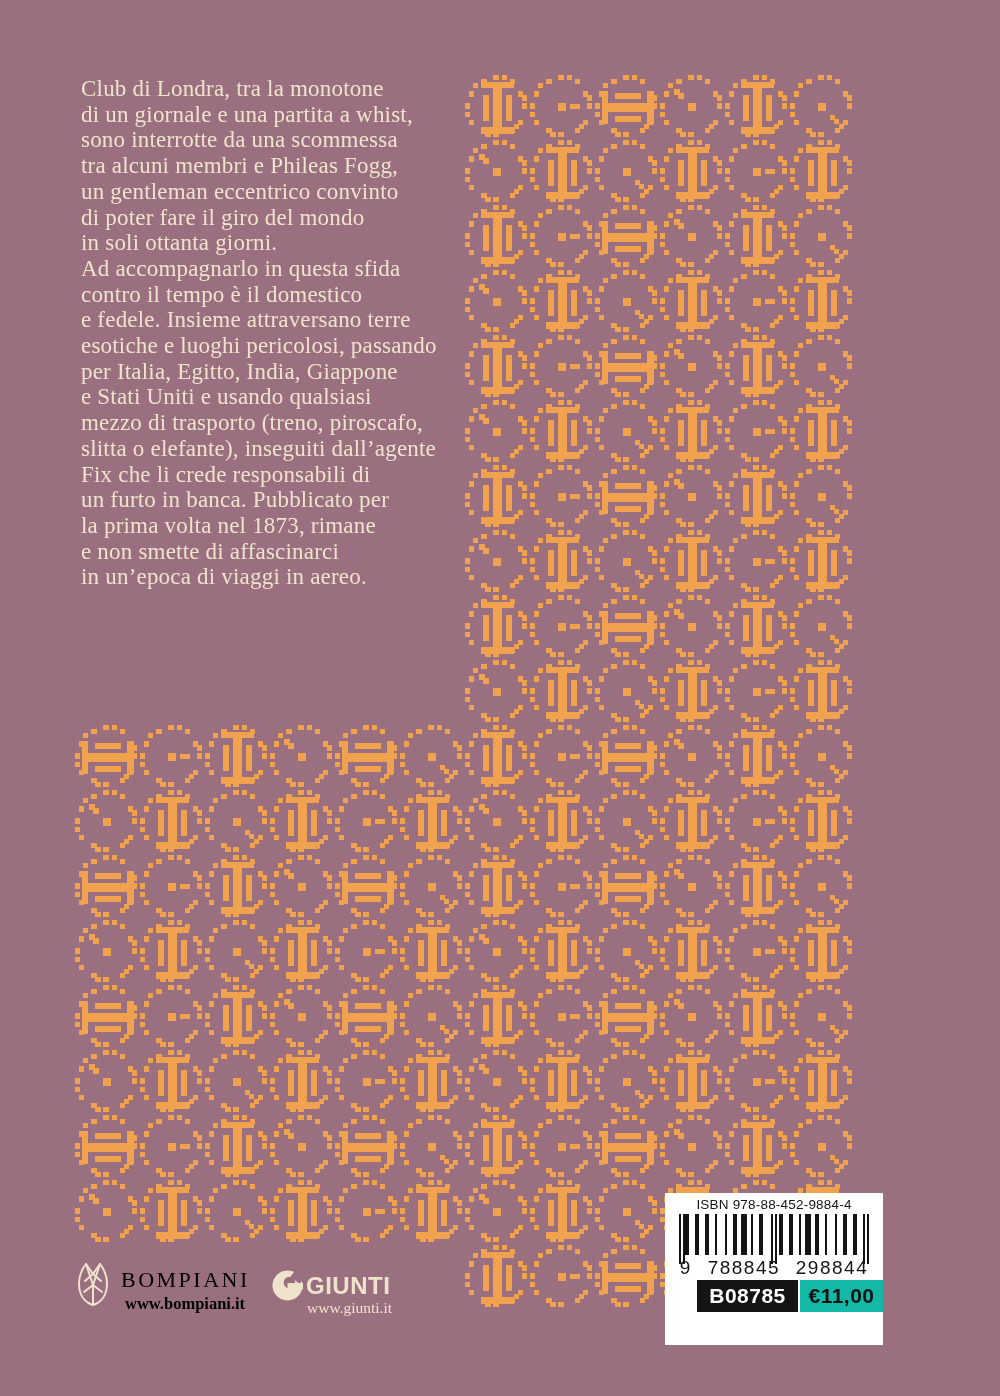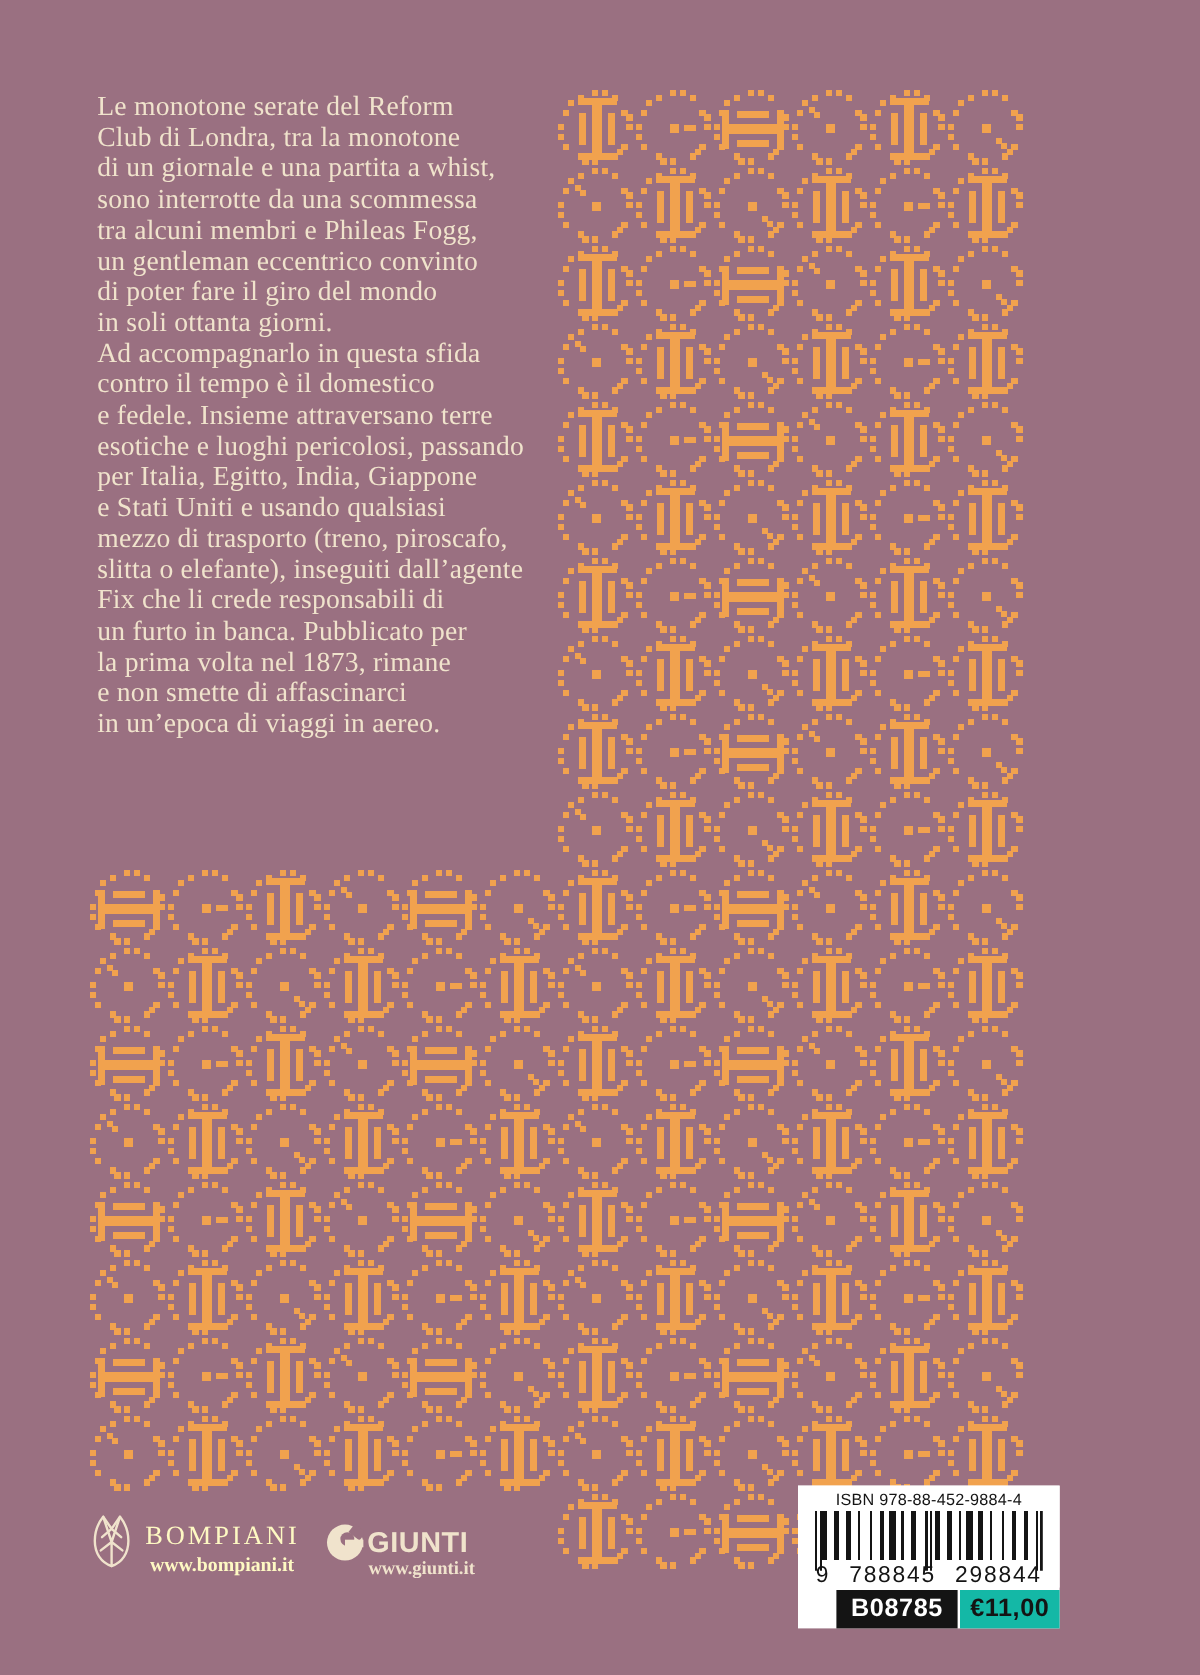--- a/index.html
+++ b/index.html
@@ -18,21 +18,21 @@
     font-size:23px;line-height:25.7px;
     letter-spacing:0.2px;
   }
   .blurb-line{white-space:nowrap;}
   
   .pattern{
     position:absolute;left:75px;top:75px;
   }
   
   .barcode-panel{
-    position:absolute;left:665px;top:1238px;width:218px;height:119px;
+    position:absolute;left:665px;top:1193px;width:218px;height:152px;
     background:#ffffff;
     display:flex;flex-direction:column;
     font-family:"Liberation Sans", sans-serif;
   }
   .bc-top{position:relative;height:85px;background:#ffffff;}
   .bc-isbn{
     padding-top:4px;text-align:center;
     font-size:13.5px;letter-spacing:0.2px;color:#141414;white-space:nowrap;
   }
   .bc-bars{position:absolute;left:14px;top:21px;}
@@ -46,48 +46,47 @@
     width:101px;background:#141414;color:#ffffff;
     display:flex;align-items:center;justify-content:center;
     font-weight:bold;font-size:21px;letter-spacing:0.5px;
   }
   .bc-price{
     flex:1;background:#14b8a6;color:#141414;
     display:flex;align-items:center;justify-content:center;
     font-weight:bold;font-size:21px;letter-spacing:0.5px;
   }
   
-  .logo-bompiani{position:absolute;left:73px;top:1259px;display:flex;color:#fef9c3;}
+  .logo-bompiani{position:absolute;left:73px;top:1259px;display:flex;color:#000000;}
   .bompiani-text{margin-left:8px;}
   .bompiani-name{
     font-family:"Liberation Serif", serif;
     font-size:22px;letter-spacing:2.5px;white-space:nowrap;margin-top:8px;
   }
   .bompiani-url{
     font-family:"Liberation Serif", serif;font-weight:bold;
     font-size:16.5px;white-space:nowrap;margin-top:1px;padding-left:4px;
   }
   .logo-giunti{position:absolute;left:272px;top:1270px;color:#f0e3cc;}
   .giunti-row{display:flex;align-items:center;}
   .giunti-name{
     font-family:"Liberation Sans", sans-serif;font-weight:bold;
     font-size:24px;letter-spacing:0.5px;margin-left:3px;white-space:nowrap;
   }
   .giunti-url{
-    font-family:"Liberation Serif", serif;font-weight:bold;
+    font-family:"Liberation Serif", serif;font-weight:normal;
     font-size:15.5px;white-space:nowrap;margin-top:-2px;padding-left:35px;
   }
 </style>
 </head>
 <body>
 
 <div class="cover">
 
   <div class="blurb">
-      <div class="blurb-line">Le monotone serate del Reform</div>
       <div class="blurb-line">Club di Londra, tra la monotone</div>
       <div class="blurb-line">di un giornale e una partita a whist,</div>
       <div class="blurb-line">sono interrotte da una scommessa</div>
       <div class="blurb-line">tra alcuni membri e Phileas Fogg,</div>
       <div class="blurb-line">un gentleman eccentrico convinto</div>
       <div class="blurb-line">di poter fare il giro del mondo</div>
       <div class="blurb-line">in soli ottanta giorni.</div>
       <div class="blurb-line">Ad accompagnarlo in questa sfida</div>
       <div class="blurb-line">contro il tempo è il domestico</div>
       <div class="blurb-line">e fedele. Insieme attraversano terre</div>

